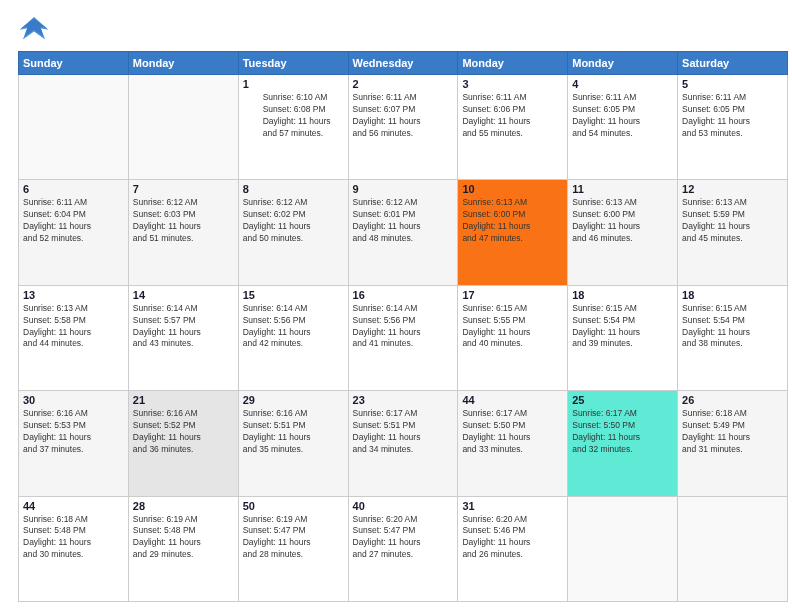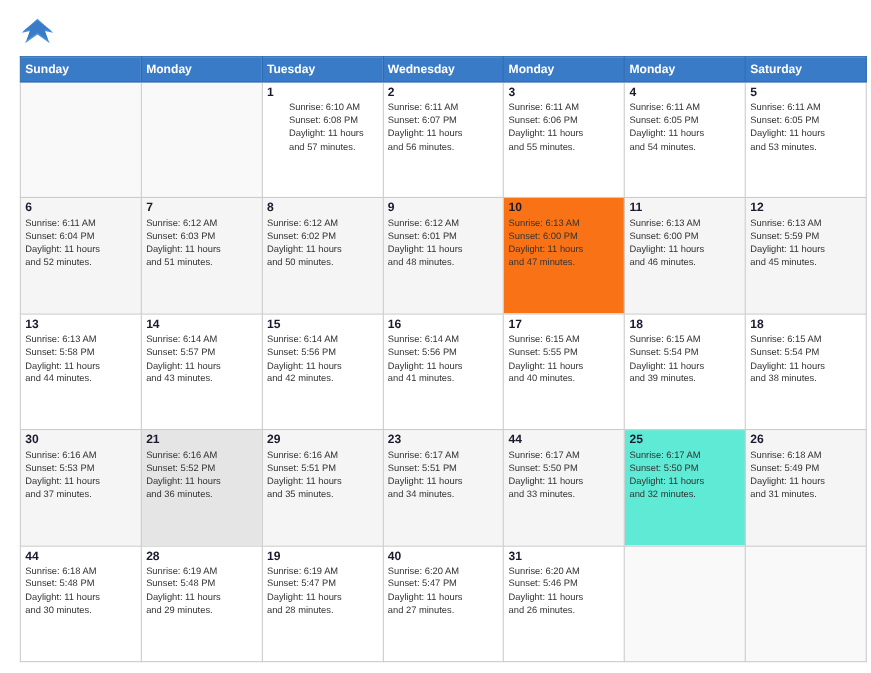--- a/index.html
+++ b/index.html
@@ -342,21 +342,21 @@
 and 30 minutes.</div>
           </td>
           <td>
             <span class="day-num">28</span>
             <div class="day-info" style="white-space: pre-line;">Sunrise: 6:19 AM
 Sunset: 5:48 PM
 Daylight: 11 hours
 and 29 minutes.</div>
           </td>
           <td>
-            <span class="day-num">19</span>
+            <span class="day-num">50</span>
             <div class="day-info" style="white-space: pre-line;">Sunrise: 6:19 AM
 Sunset: 5:47 PM
 Daylight: 11 hours
 and 28 minutes.</div>
           </td>
           <td>
             <span class="day-num">40</span>
             <div class="day-info" style="white-space: pre-line;">Sunrise: 6:20 AM
 Sunset: 5:47 PM
 Daylight: 11 hours

